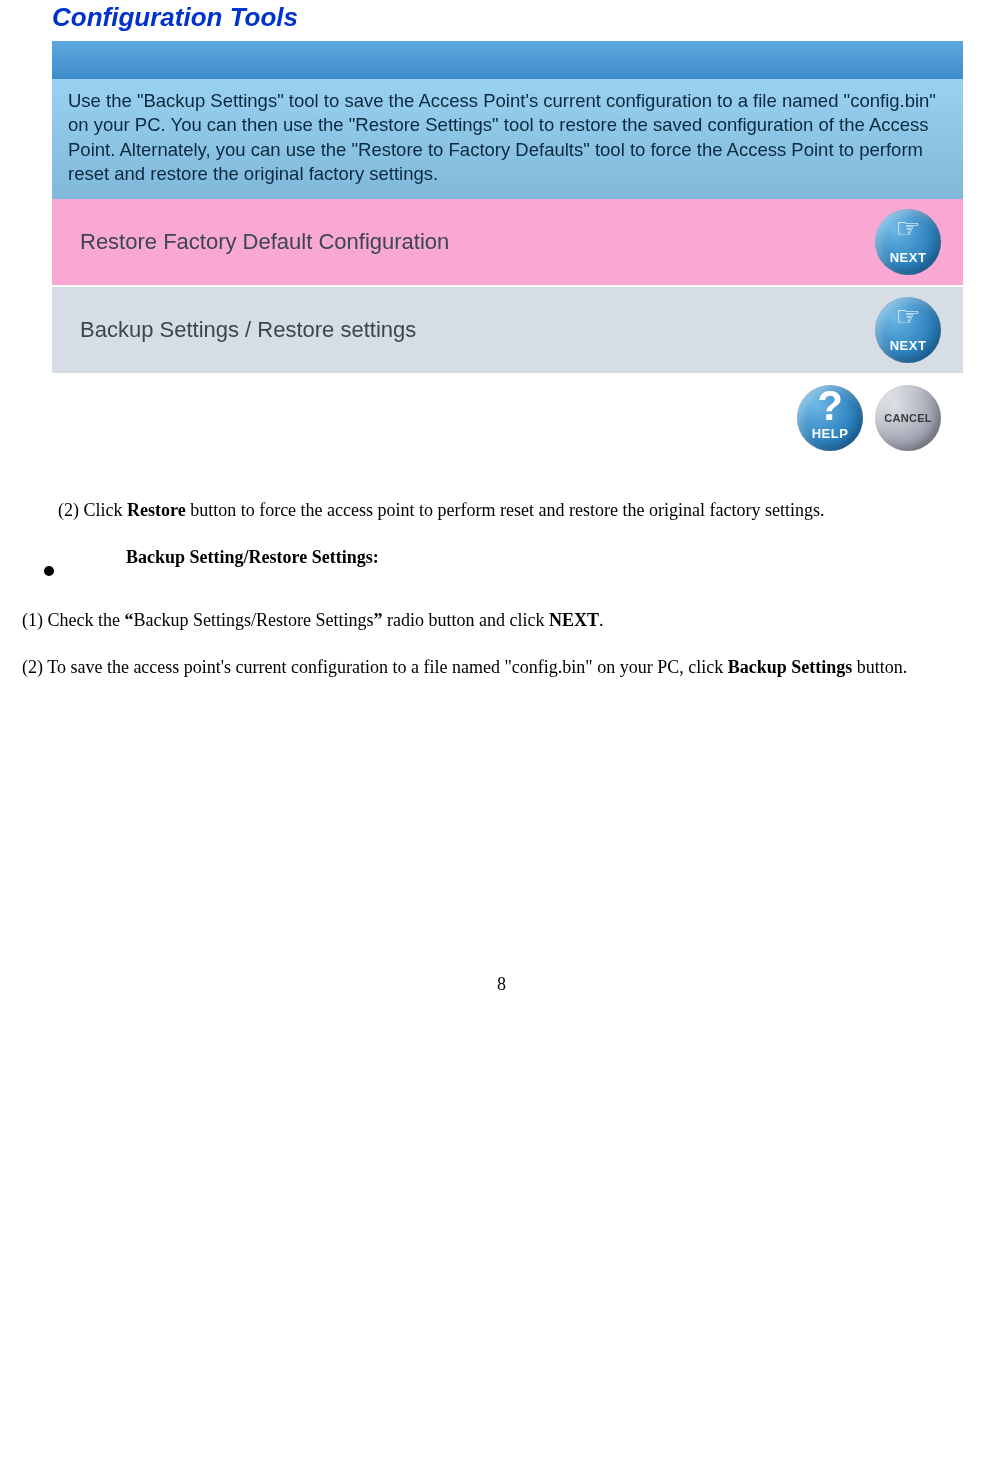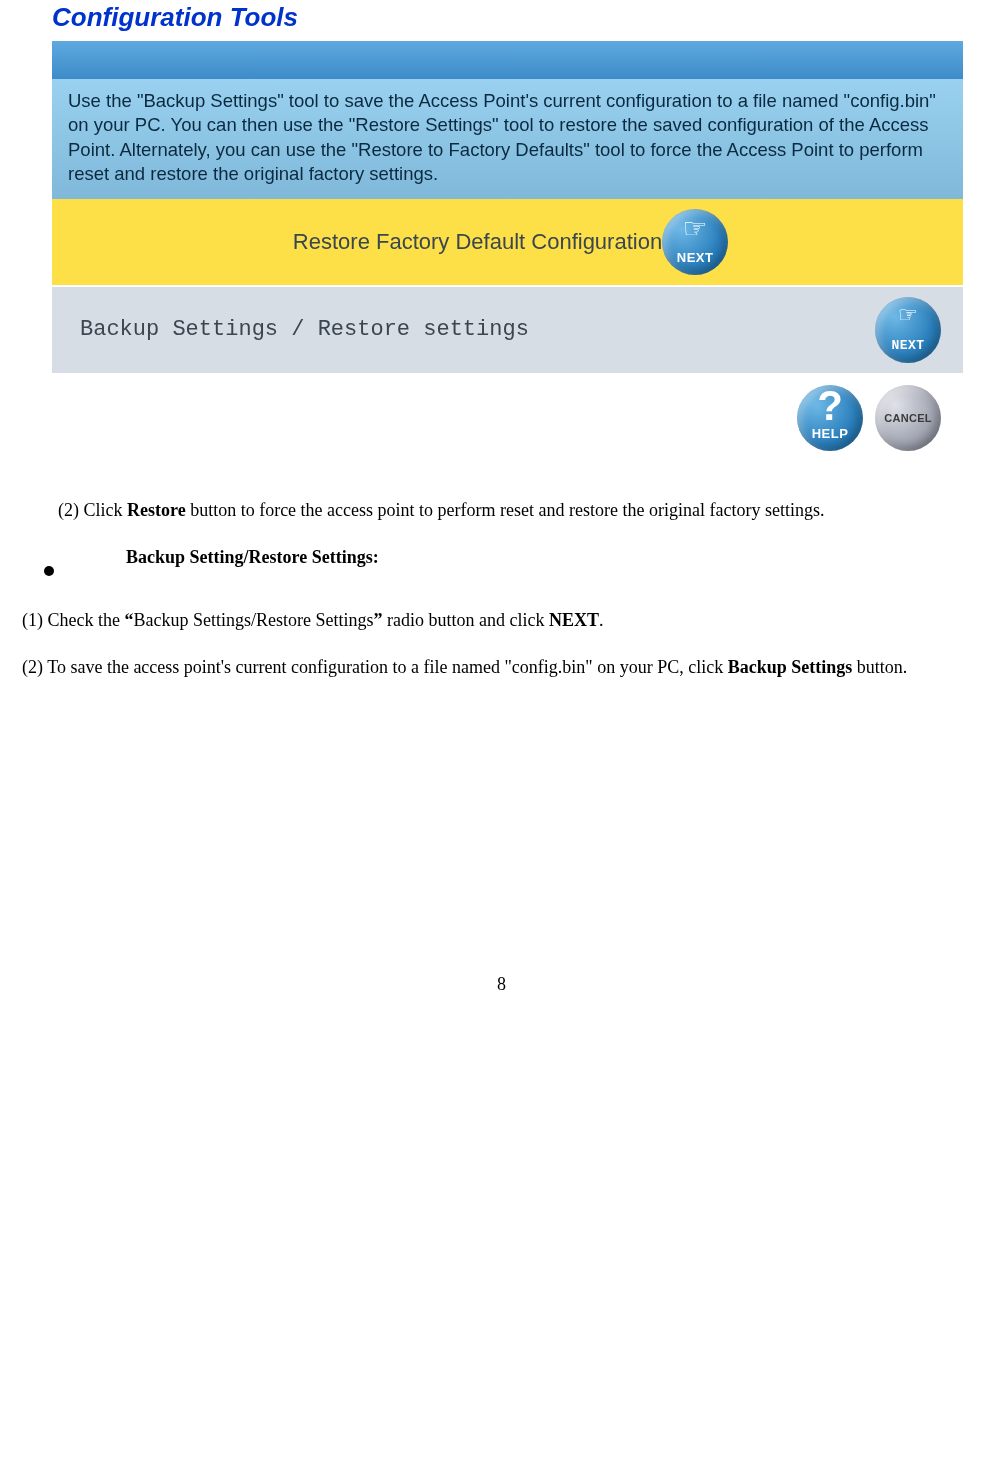--- a/index.html
+++ b/index.html
@@ -37,22 +37,22 @@
     padding: 10px 18px 12px 16px;
   }
   .ui-row {
     display: flex;
     align-items: center;
     justify-content: space-between;
     height: 86px;
     padding: 0 22px 0 28px;
     border-bottom: 2px solid #fff;
   }
-  .ui-row.alt1 { background: #fde047; justify-content: center; }
-  .ui-row.alt2 { background: #d6dde4; font-family: Liberation Mono, monospace; }
+  .ui-row.alt1 { background: #f9a8d4; }
+  .ui-row.alt2 { background: #d6dde4; }
   .ui-row-label {
     color: #3b4650;
     font-size: 22px;
   }
   .next-btn {
     width: 66px;
     height: 66px;
     position: relative;
     cursor: pointer;
   }

